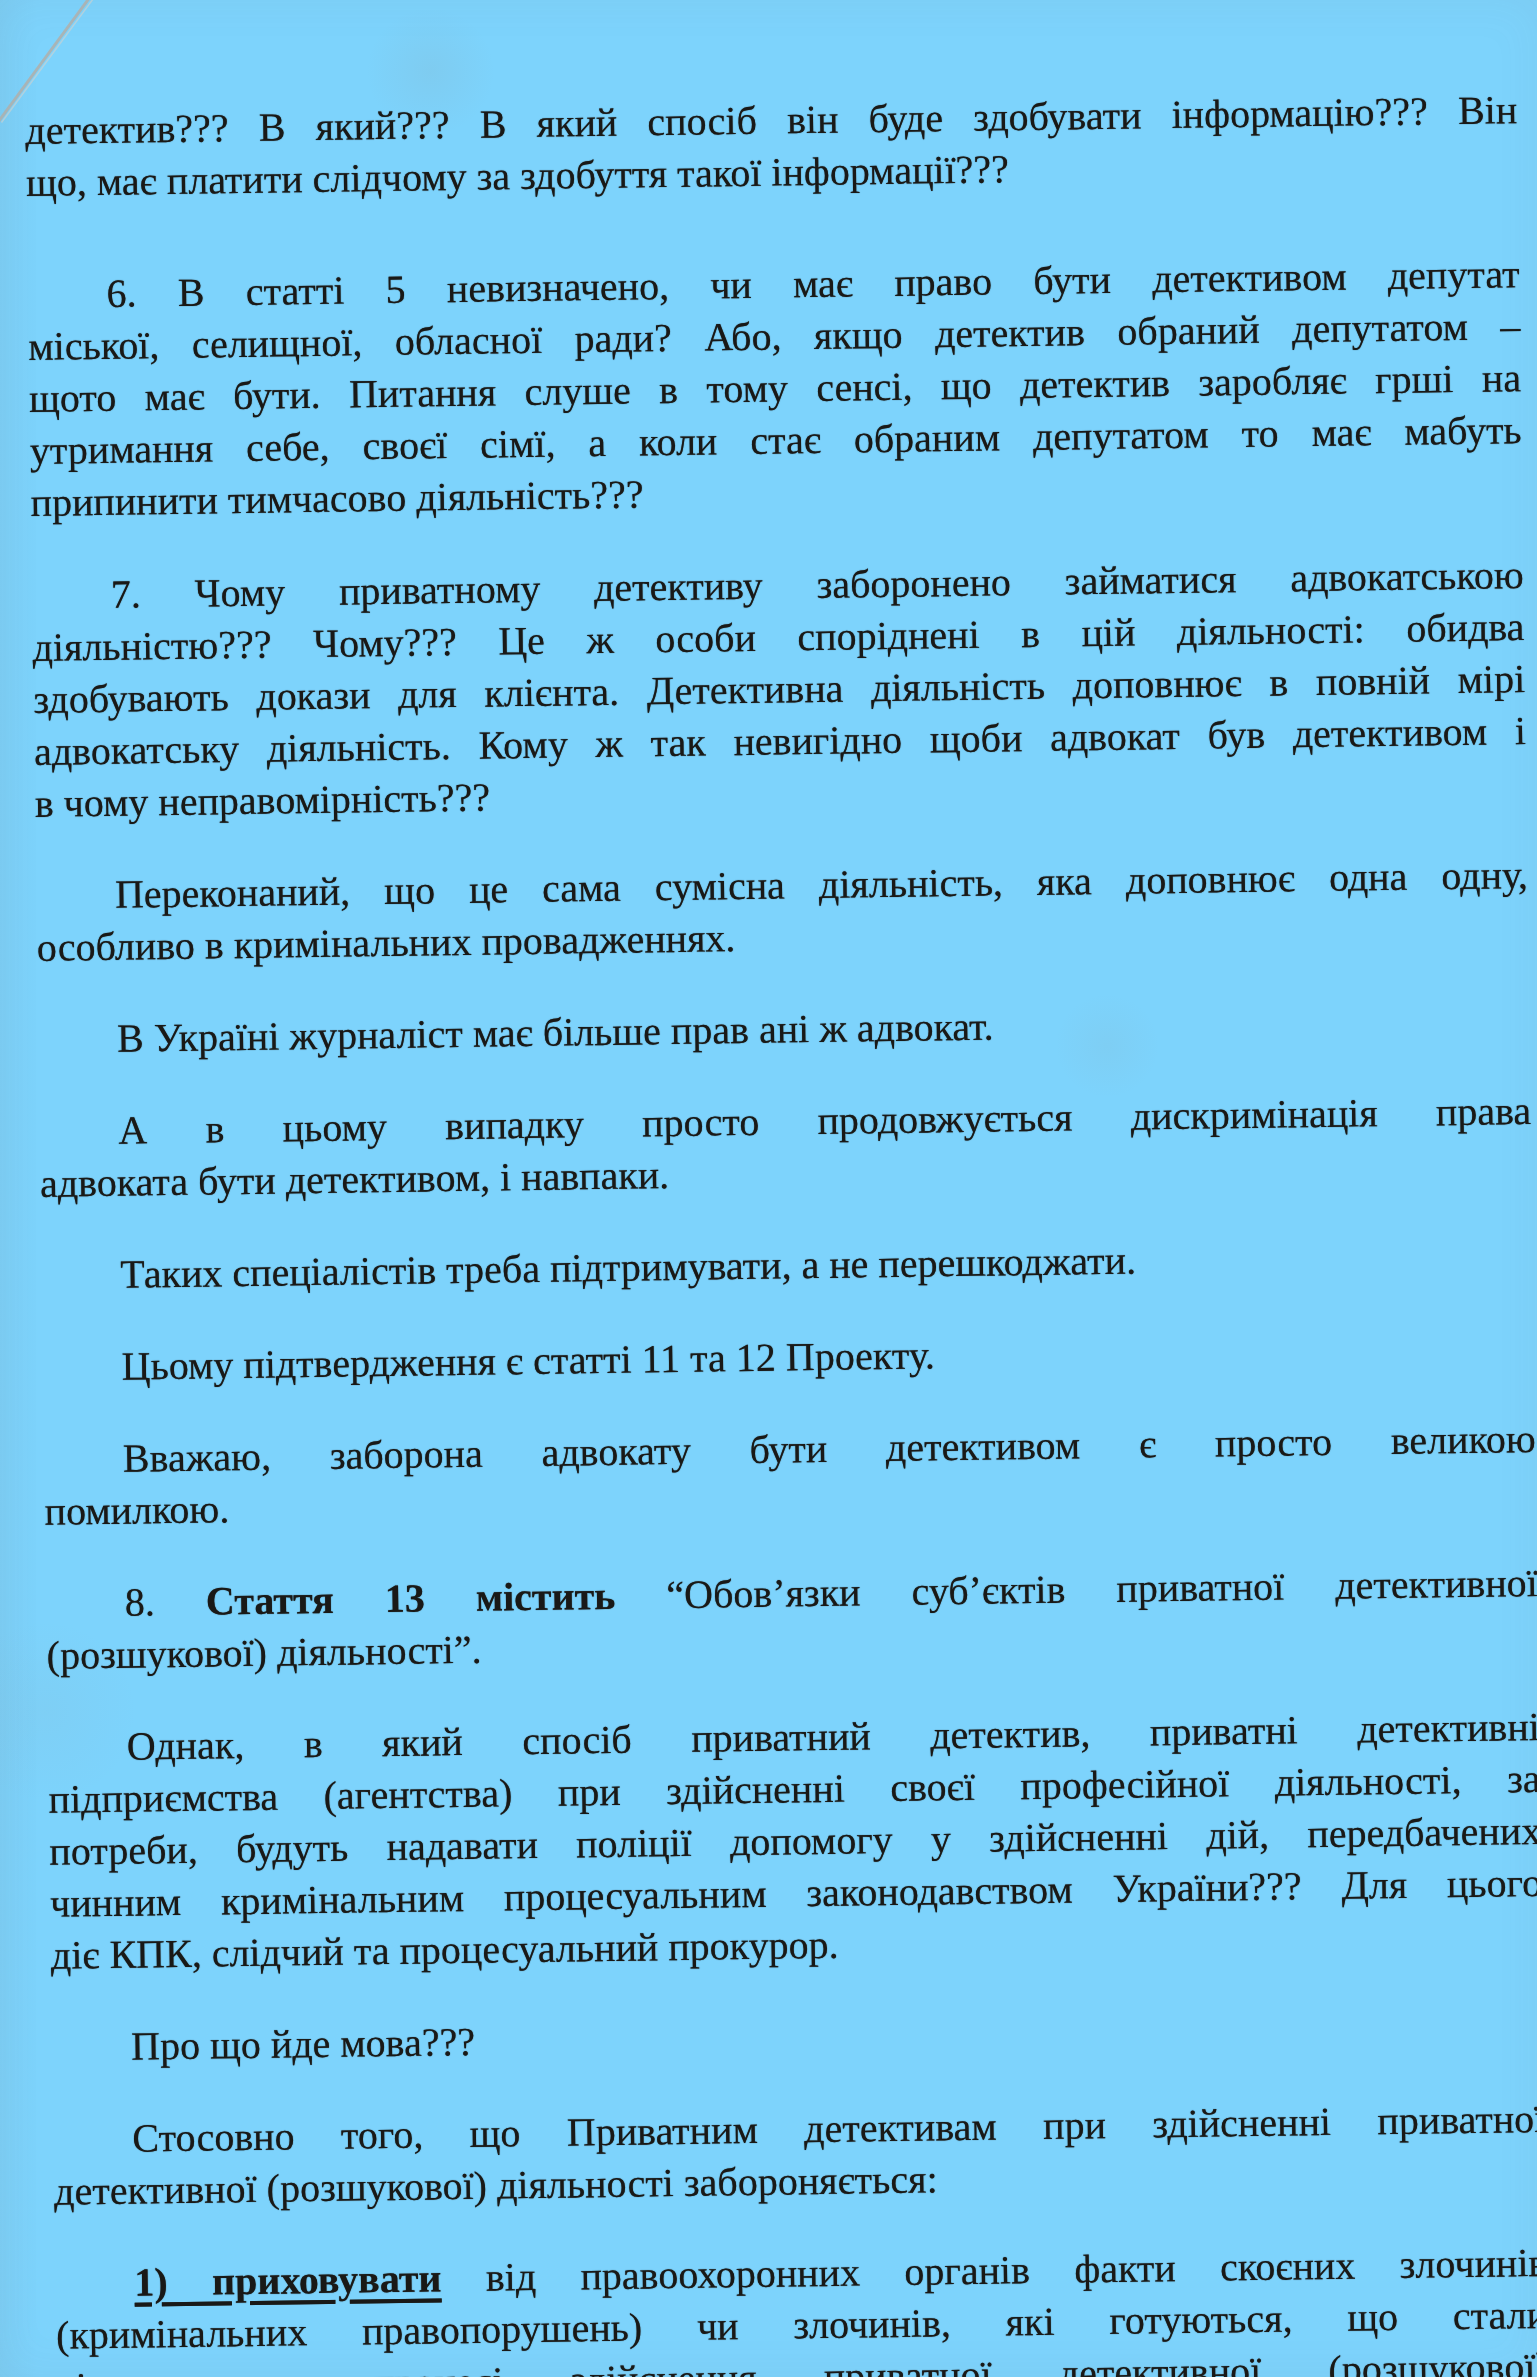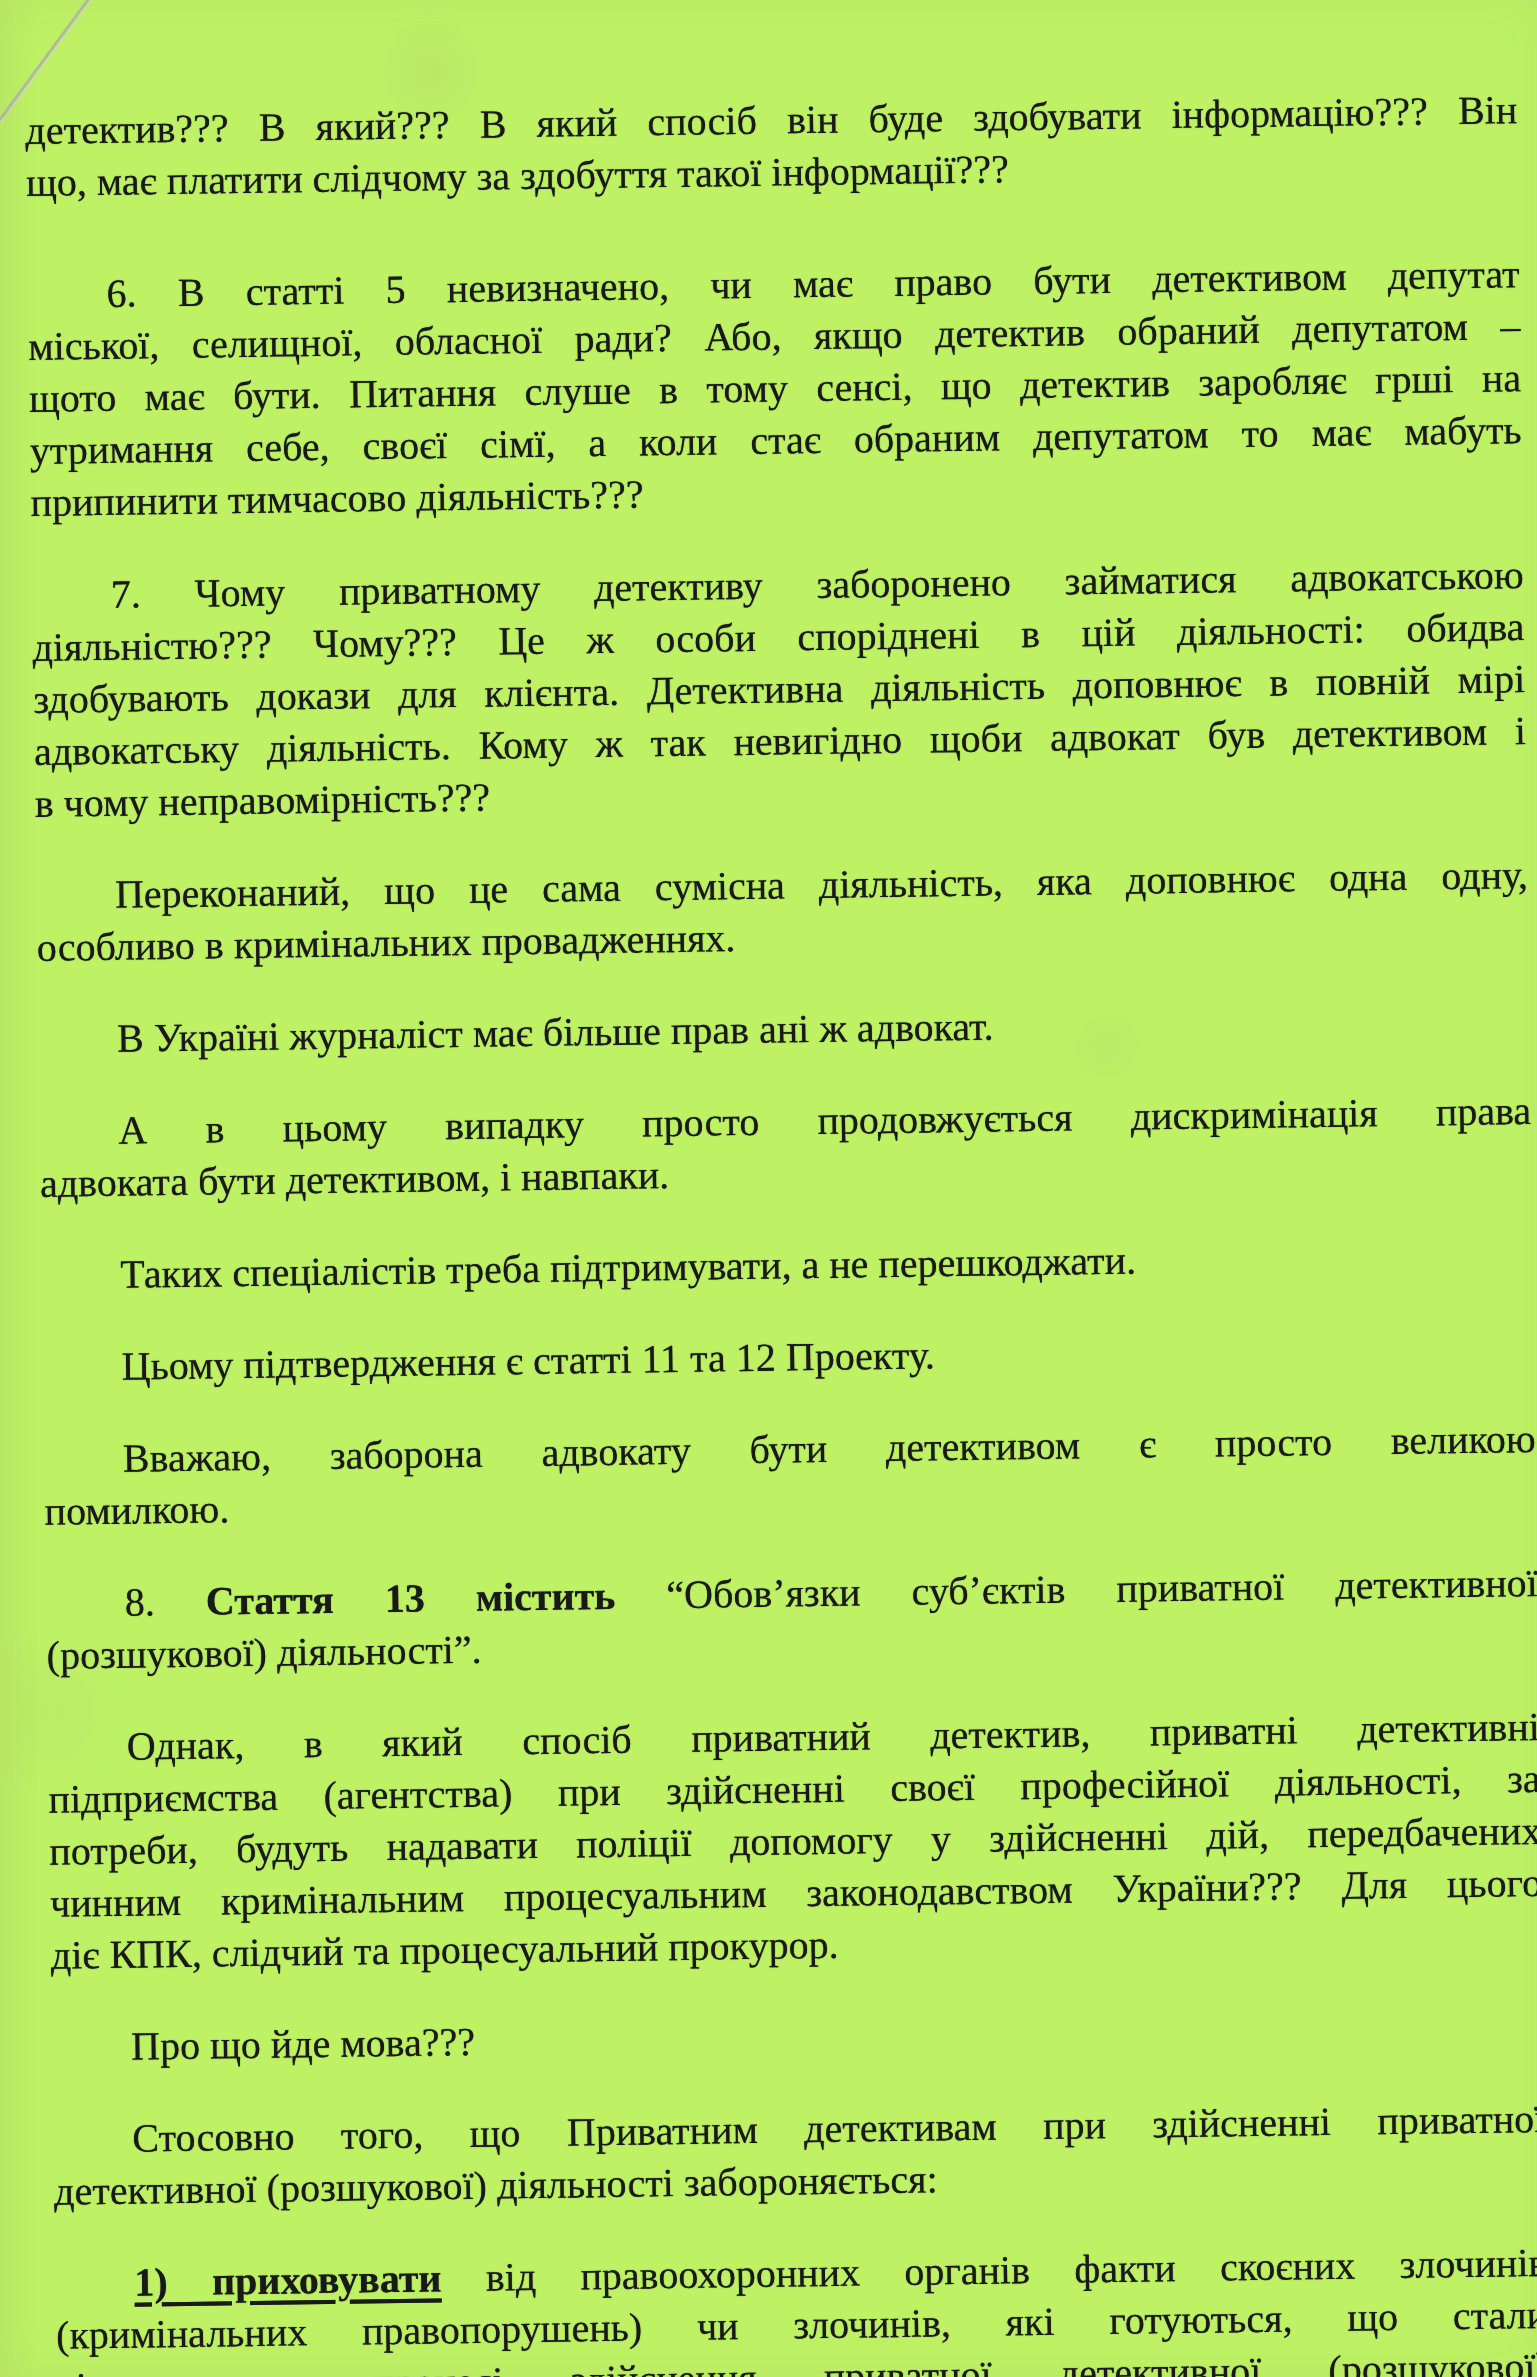--- a/index.html
+++ b/index.html
@@ -4,21 +4,21 @@
 <title>Document</title>
 <style>
   html, body { margin: 0; padding: 0; }
   body { background: #e9e9e7; }
 
   .page {
     position: relative;
     width: 1538px;
     height: 2377px;
     margin: 0 auto;
-    background: #bef264;
+    background: #7dd3fc;
     overflow: hidden;
     box-shadow: inset 0 0 45px rgba(120,120,115,0.08);
   }
 
   
   .page::before {
     content: "";
     position: absolute; inset: 0;
     background:
       radial-gradient(circle at 28% 3%, rgba(140,140,135,0.10), transparent 2.5%),

